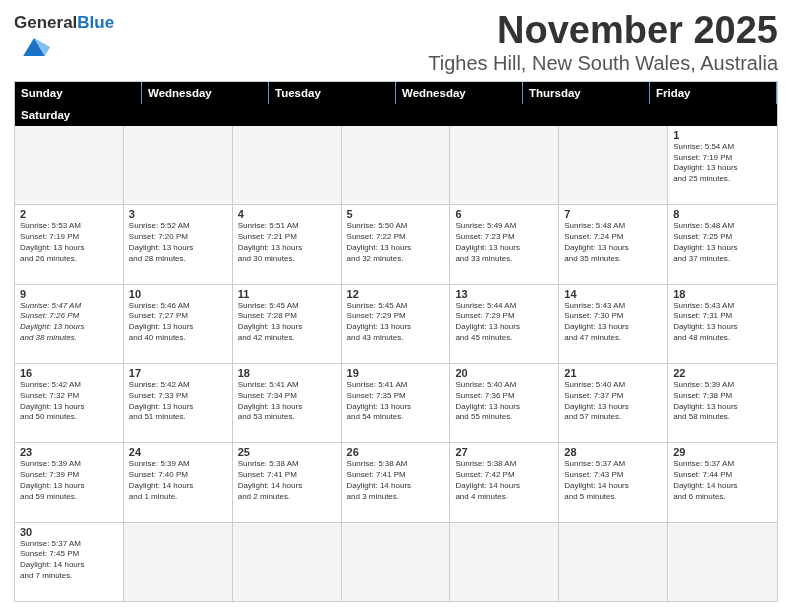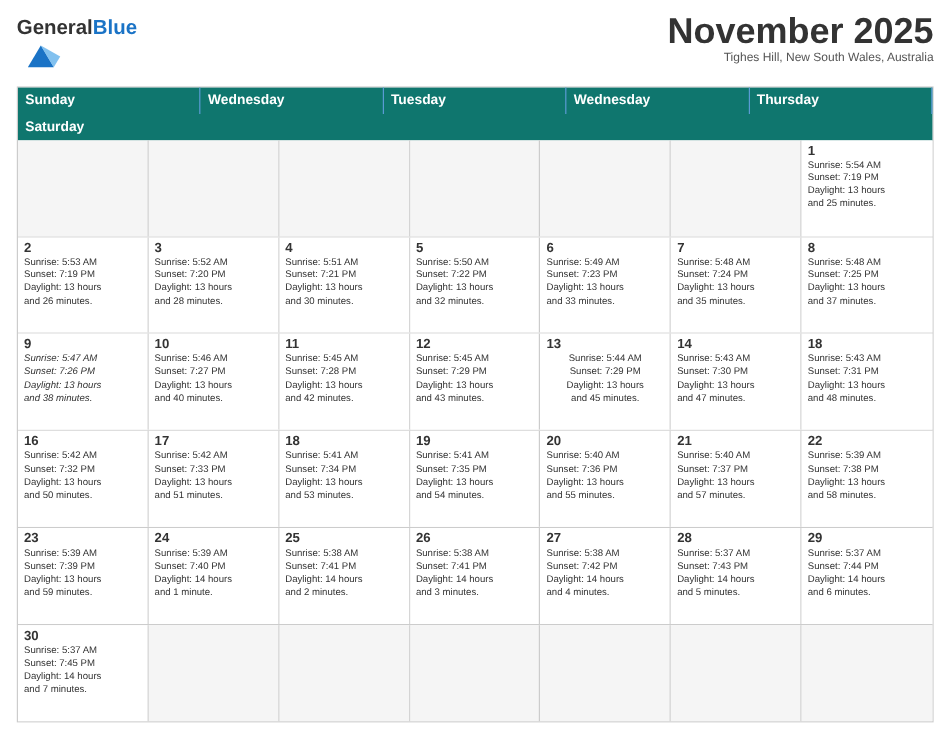--- a/index.html
+++ b/index.html
@@ -30,39 +30,40 @@
     }
     .logo-icon {
       width: 36px;
       height: 28px;
       margin-left: 2px;
     }
     .title-block {
       text-align: right;
     }
     .month-title {
-      font-size: 30px;
+      font-size: 38px;
       font-weight: bold;
       color: #333;
       line-height: 1.1;
     }
     .location {
-      font-size: 10px;
+      font-size: 20px;
       color: #555;
     }
     .calendar {
       flex: 1;
       display: flex;
       flex-direction: column;
       border: 1px solid #ccc;
     }
     .day-headers {
       display: grid;
-      grid-template-columns: repeat(5, 1fr);
-      background: #0f766e;
+      grid-template-columns: repeat(6, 1fr);
+      background: #000000;
+      text-decoration: underline;
     }
     .day-header {
       color: #fff;
       font-size: 11.5px;
       font-weight: bold;
       padding: 5px 6px;
       text-align: left;
       border-right: 1px solid #5a9bd4;
     }
     .day-header:last-child { border-right: none; }
@@ -124,20 +125,21 @@
     </div>
   </div>
 
   <div class="calendar">
     <div class="day-headers">
     <div class="day-header">Sunday</div>
         <div class="day-header">Wednesday</div>
         <div class="day-header">Tuesday</div>
         <div class="day-header">Wednesday</div>
         <div class="day-header">Thursday</div>
+        <div class="day-header">Friday</div>
         <div class="day-header">Saturday</div>
       </div>
     <div class="calendar-body">
     <div class="calendar-row">
           <div class="calendar-cell empty"></div>
           <div class="calendar-cell empty"></div>
           <div class="calendar-cell empty"></div>
           <div class="calendar-cell empty"></div>
           <div class="calendar-cell empty"></div>
           <div class="calendar-cell empty"></div>
@@ -224,21 +226,21 @@
           </div>
           <div class="calendar-cell">
             <span class="cell-day">12</span>
             <div class="cell-info" style="white-space: pre-line;">Sunrise: 5:45 AM
 Sunset: 7:29 PM
 Daylight: 13 hours
 and 43 minutes.</div>
           </div>
           <div class="calendar-cell">
             <span class="cell-day">13</span>
-            <div class="cell-info" style="white-space: pre-line; text-align: center;">Sunrise: 5:44 AM
+            <div class="cell-info" style="white-space: pre-line;">Sunrise: 5:44 AM
 Sunset: 7:29 PM
 Daylight: 13 hours
 and 45 minutes.</div>
           </div>
           <div class="calendar-cell">
             <span class="cell-day">14</span>
             <div class="cell-info" style="white-space: pre-line;">Sunrise: 5:43 AM
 Sunset: 7:30 PM
 Daylight: 13 hours
 and 47 minutes.</div>

